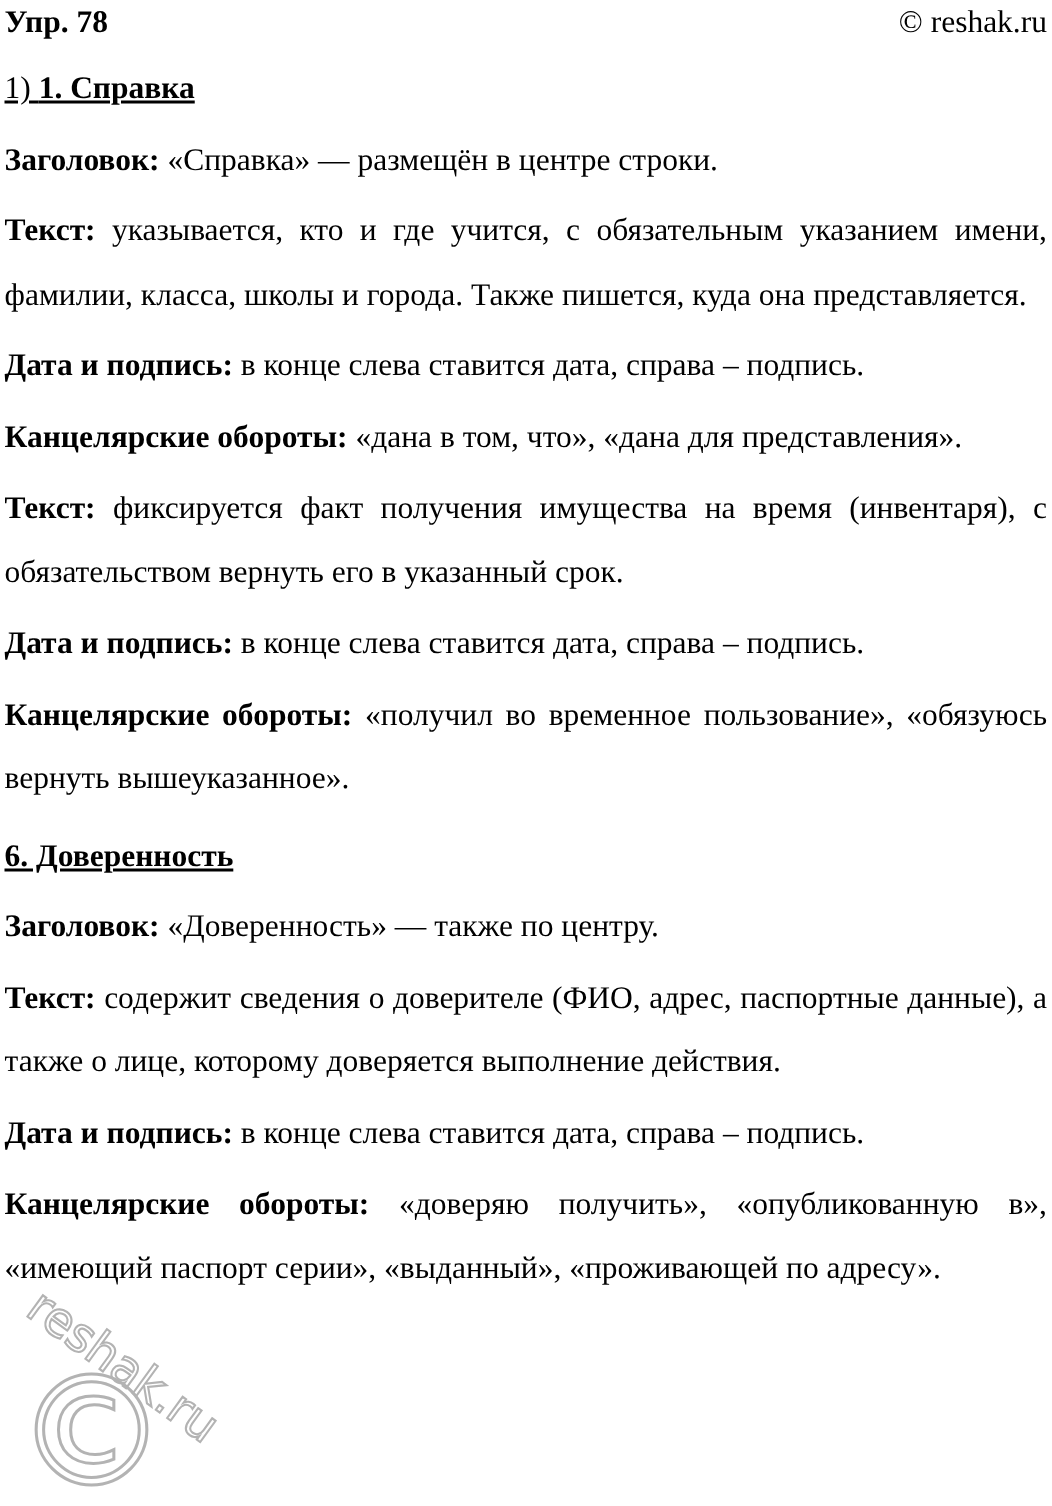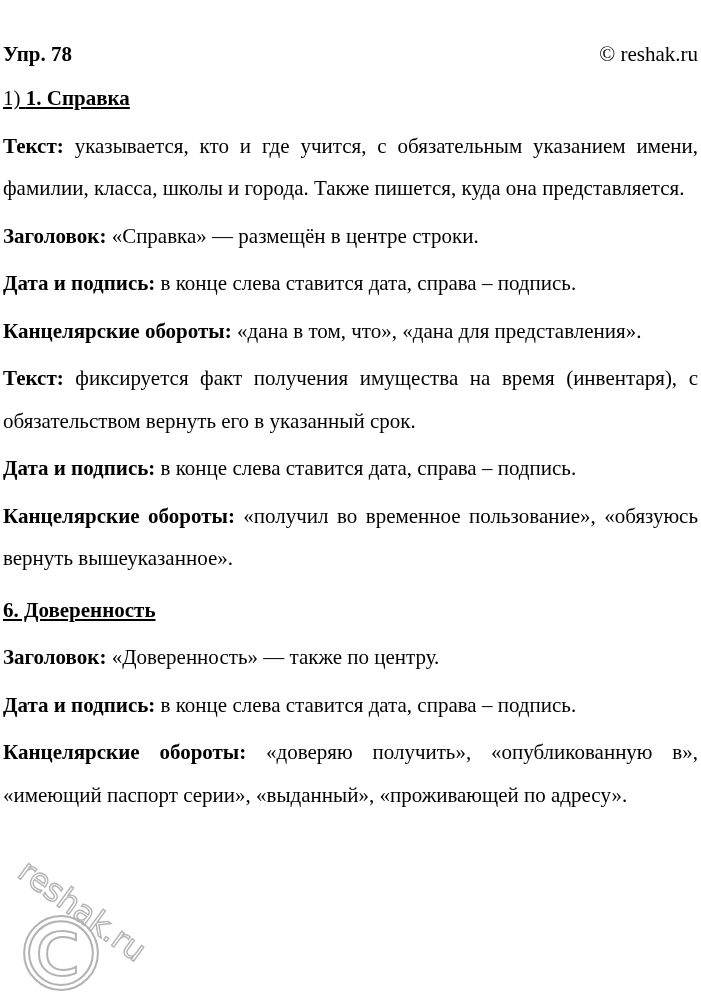--- a/index.html
+++ b/index.html
@@ -20,21 +20,21 @@
     padding: 1px 3px 0 3px;
   }
   .header {
     display: flex;
     justify-content: space-between;
     align-items: flex-end;
     line-height: 27px;
     font-family: Liberation Serif, serif;
   }
   .exercise { font-weight: bold; }
-  .copyright { font-weight: normal; margin-top: 40px; }
+  .copyright { font-weight: normal; }
   p.heading {
     margin: 9px 0 0 0;
     font-weight: normal;
     text-align: left;
     text-decoration: underline;
   }
   p.heading b { font-weight: bold; }
   p.para {
     margin: 5px 0 0 0;
     text-align: justify;
@@ -60,39 +60,40 @@
 
   <div class="content">
 
     <div class="header">
       <span class="exercise">Упр. 78</span>
       <span class="copyright">© reshak.ru</span>
     </div>
 
     <p class="heading"><span>1) </span><b>1. Справка</b></p>
 
+    <p class="para"><b class="lbl">Заголовок:</b><span> «Справка» — размещён в центре строки.</span></p>
+
     <p class="para"><b class="lbl">Текст:</b><span> указывается, кто и где учится, с обязательным указанием имени, фамилии, класса, школы и города. Также пишется, куда она представляется.</span></p>
-
-    <p class="para"><b class="lbl">Заголовок:</b><span> «Справка» — размещён в центре строки.</span></p>
 
     <p class="para"><b class="lbl">Дата и подпись:</b><span> в конце слева ставится дата, справа – подпись.</span></p>
 
     <p class="para"><b class="lbl">Канцелярские обороты:</b><span> «дана в том, что», «дана для представления».</span></p>
 
 
 
     <p class="para"><b class="lbl">Текст:</b><span> фиксируется факт получения имущества на время (инвентаря), с обязательством вернуть его в указанный срок.</span></p>
 
     <p class="para"><b class="lbl">Дата и подпись:</b><span> в конце слева ставится дата, справа – подпись.</span></p>
 
     <p class="para"><b class="lbl">Канцелярские обороты:</b><span> «получил во временное пользование», «обязуюсь вернуть вышеуказанное».</span></p>
 
     <p class="heading"><span></span><b>6. Доверенность</b></p>
 
     <p class="para"><b class="lbl">Заголовок:</b><span> «Доверенность» — также по центру.</span></p>
 
+    <p class="para"><b class="lbl">Текст:</b><span> содержит сведения о доверителе (ФИО, адрес, паспортные данные), а также о лице, которому доверяется выполнение действия.</span></p>
 
     <p class="para"><b class="lbl">Дата и подпись:</b><span> в конце слева ставится дата, справа – подпись.</span></p>
 
     <p class="para"><b class="lbl">Канцелярские обороты:</b><span> «доверяю получить», «опубликованную в», «имеющий паспорт серии», «выданный», «проживающей по адресу».</span></p>
 
   </div>
 </div>
 
 </body></html>

